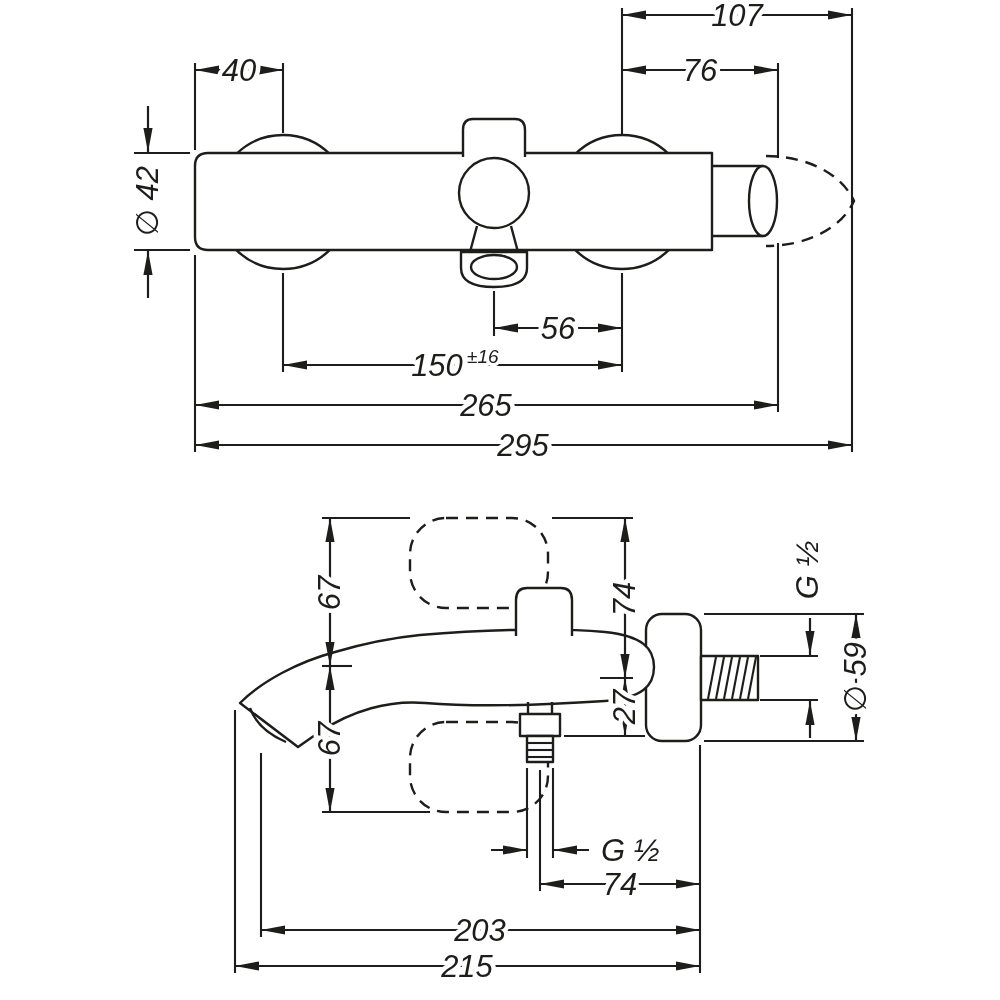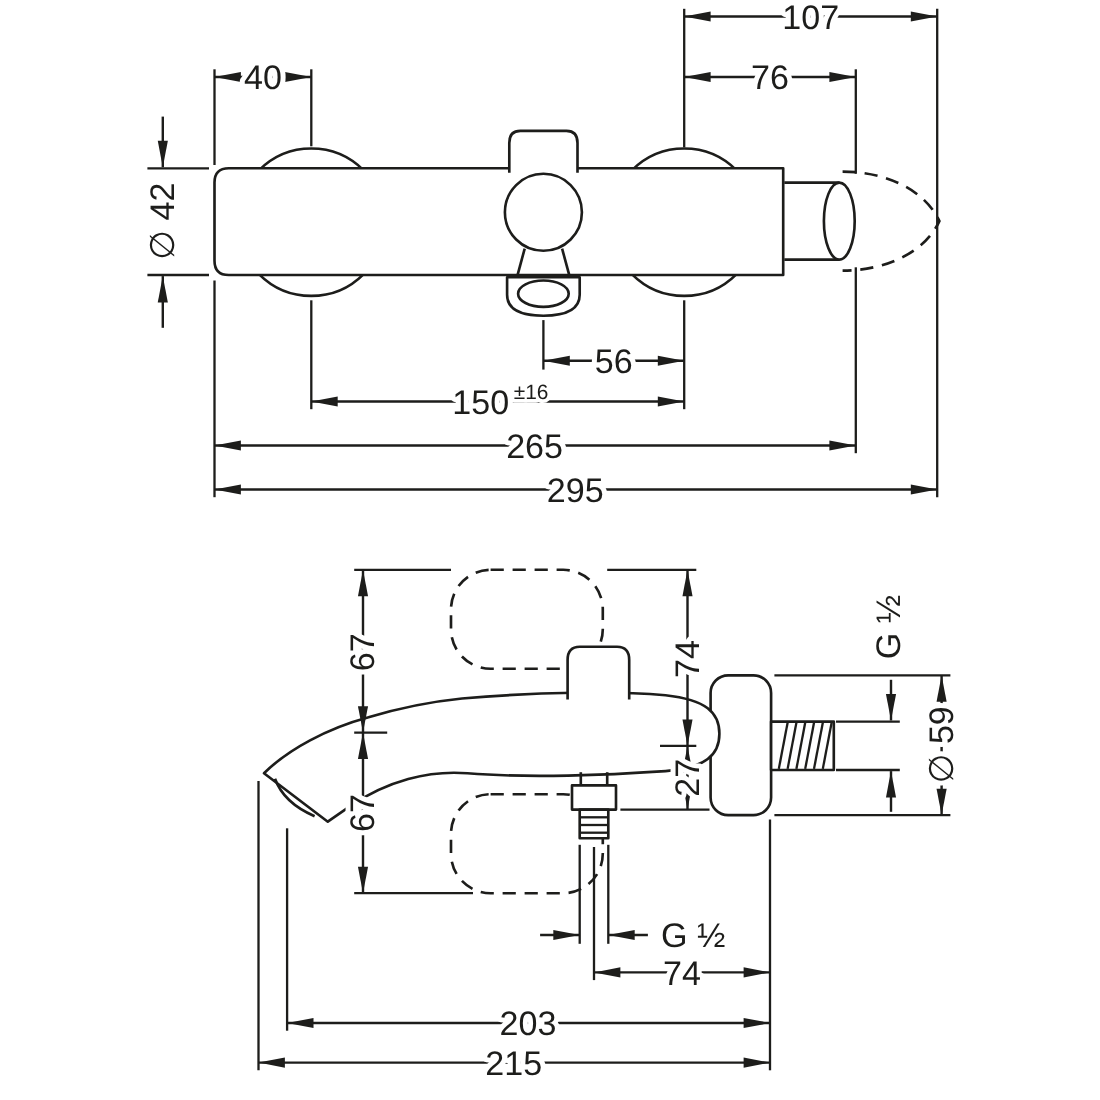--- a/index.html
+++ b/index.html
@@ -1,16 +1,16 @@
 <!DOCTYPE html>
 <html><head>
 <meta charset="utf-8">
 <style>
   html,body{margin:0;padding:0;background:#ffffff;}
-  .stage{width:900px;height:1000px;background:#ffffff;position:relative;overflow:hidden;}
+  .stage{width:900px;height:1000px;background:#ffffff;position:relative;overflow:hidden;font-style:italic;}
   svg{display:block;}
   .ln{stroke:#1d1d1b;stroke-width:2.4;fill:none;stroke-linecap:butt;}
   .thin{stroke:#1d1d1b;stroke-width:2.1;fill:none;}
   .shape{fill:#ffffff;stroke:#1d1d1b;stroke-width:2.4;stroke-linejoin:round;}
   .dash{stroke:#1d1d1b;stroke-width:2.4;fill:none;stroke-dasharray:12 8;}
   .dim{stroke:#1d1d1b;stroke-width:2.2;fill:none;}
   text{font-family:"Liberation Sans","DejaVu Sans",sans-serif;font-size:31px;fill:#1d1d1b;
        paint-order:stroke;stroke:#ffffff;stroke-width:9;stroke-linejoin:round;}
   text.sup{font-size:19px;stroke-width:7;}
 </style>

